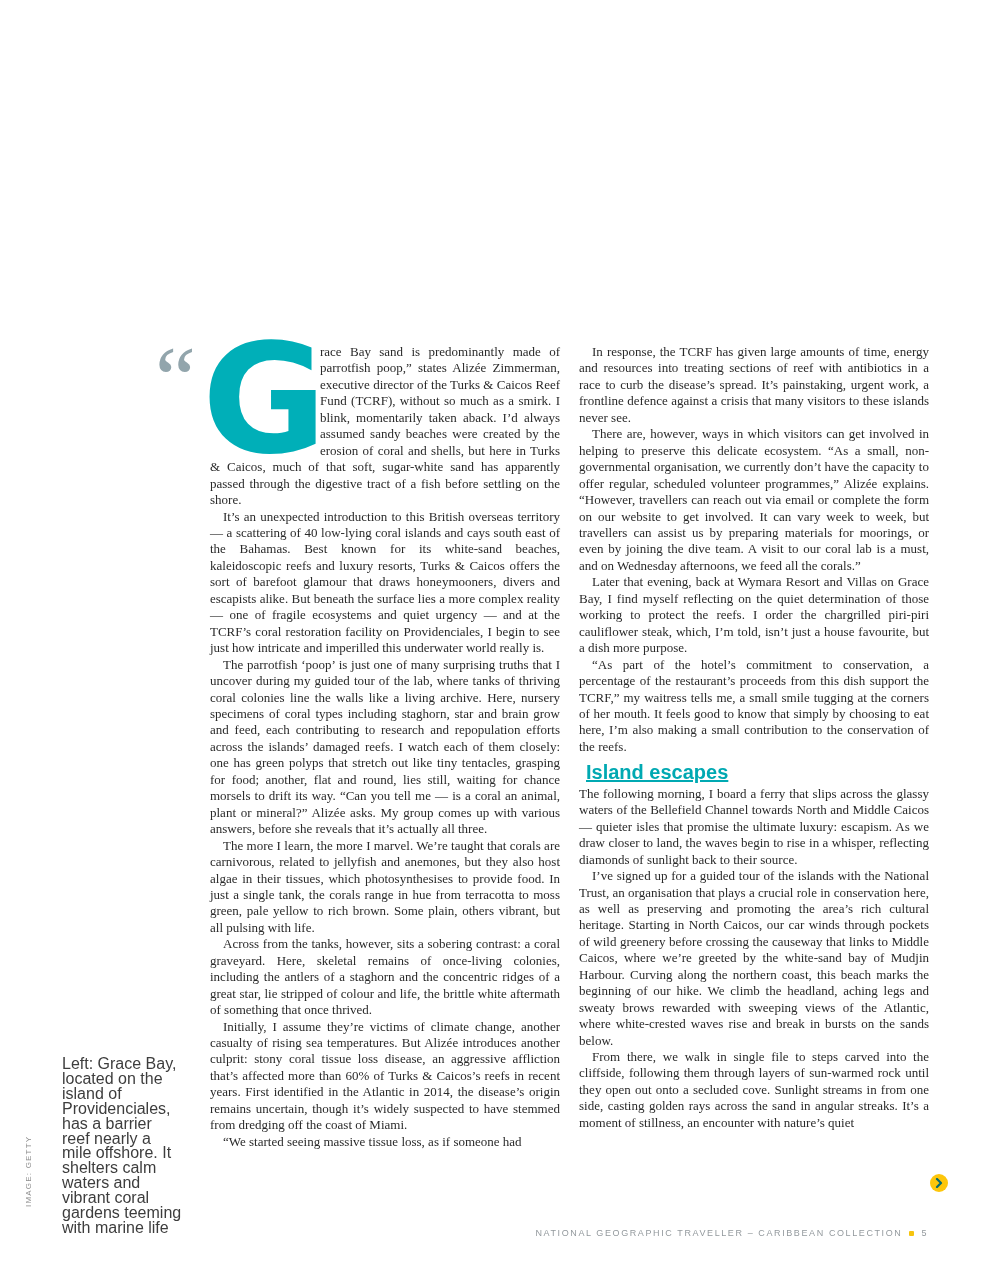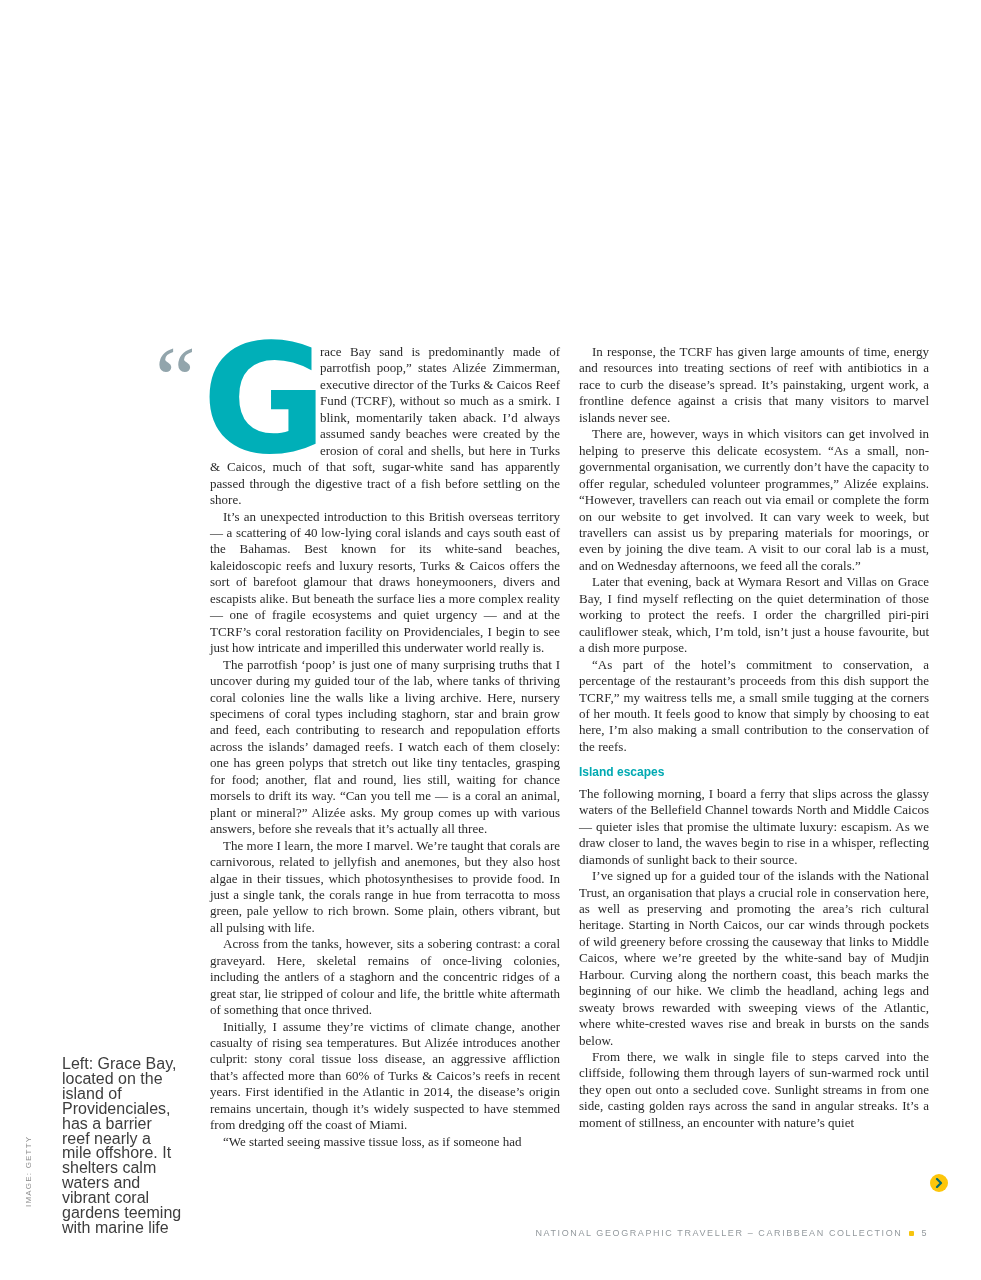--- a/index.html
+++ b/index.html
@@ -49,22 +49,22 @@
     font-size:92px; line-height:60px; color:#92a5ac;
   }
   .dropcap-g {
     position:absolute; left:-8px; top:0;
     font-family:"DejaVu Sans", sans-serif; font-weight:bold;
     font-size:152px; line-height:112px; color:#00afb8;
   }
 
   .subhead {
     font-family:"Liberation Sans", sans-serif;
-    font-weight:bold; font-size:12px; color:#00a9b2;
-    margin:9px 0 5px; text-align:left; text-indent:0;
+    font-weight:bold; font-size:20px; color:#00a9b2;
+    margin:9px 7px 5px; text-align:left; text-indent:0;text-decoration:underline;
   }
 
   .footer {
     position:absolute; right:53px; top:1228px;
     display:flex; align-items:center; gap:7px;
     font-family:"Liberation Sans", sans-serif;
     font-size:9px; letter-spacing:1.6px; color:#93999d;
     white-space:nowrap;
   }
   .footer-sep {
@@ -99,21 +99,21 @@
       <p>race Bay sand is predominantly made of parrotfish poop,” states Alizée Zimmerman, executive director of the Turks &amp; Caicos Reef Fund (TCRF), without so much as a smirk. I blink, momentarily taken aback. I’d always assumed sandy beaches were created by the erosion of coral and shells, but here in Turks &amp; Caicos, much of that soft, sugar-white sand has apparently passed through the digestive tract of a fish before settling on the shore.</p>
       <p class="indent">It’s an unexpected introduction to this British overseas territory — a scattering of 40 low-lying coral islands and cays south east of the Bahamas. Best known for its white-sand beaches, kaleidoscopic reefs and luxury resorts, Turks &amp; Caicos offers the sort of barefoot glamour that draws honeymooners, divers and escapists alike. But beneath the surface lies a more complex reality — one of fragile ecosystems and quiet urgency — and at the TCRF’s coral restoration facility on Providenciales, I begin to see just how intricate and imperilled this underwater world really is.</p>
       <p class="indent">The parrotfish ‘poop’ is just one of many surprising truths that I uncover during my guided tour of the lab, where tanks of thriving coral colonies line the walls like a living archive. Here, nursery specimens of coral types including staghorn, star and brain grow and feed, each contributing to research and repopulation efforts across the islands’ damaged reefs. I watch each of them closely: one has green polyps that stretch out like tiny tentacles, grasping for food; another, flat and round, lies still, waiting for chance morsels to drift its way. “Can you tell me — is a coral an animal, plant or mineral?” Alizée asks. My group comes up with various answers, before she reveals that it’s actually all three.</p>
       <p class="indent">The more I learn, the more I marvel. We’re taught that corals are carnivorous, related to jellyfish and anemones, but they also host algae in their tissues, which photosynthesises to provide food. In just a single tank, the corals range in hue from terracotta to moss green, pale yellow to rich brown. Some plain, others vibrant, but all pulsing with life.</p>
       <p class="indent">Across from the tanks, however, sits a sobering contrast: a coral graveyard. Here, skeletal remains of once-living colonies, including the antlers of a staghorn and the concentric ridges of a great star, lie stripped of colour and life, the brittle white aftermath of something that once thrived.</p>
       <p class="indent">Initially, I assume they’re victims of climate change, another casualty of rising sea temperatures. But Alizée introduces another culprit: stony coral tissue loss disease, an aggressive affliction that’s affected more than 60% of Turks &amp; Caicos’s reefs in recent years. First identified in the Atlantic in 2014, the disease’s origin remains uncertain, though it’s widely suspected to have stemmed from dredging off the coast of Miami.</p>
       <p class="indent">“We started seeing massive tissue loss, as if someone had</p>
     </div>
 
     <div class="col">
-      <p class="indent">In response, the TCRF has given large amounts of time, energy and resources into treating sections of reef with antibiotics in a race to curb the disease’s spread. It’s painstaking, urgent work, a frontline defence against a crisis that many visitors to marvel islands never see.</p>
+      <p class="indent">In response, the TCRF has given large amounts of time, energy and resources into treating sections of reef with antibiotics in a race to curb the disease’s spread. It’s painstaking, urgent work, a frontline defence against a crisis that many visitors to these islands never see.</p>
       <p class="indent">There are, however, ways in which visitors can get involved in helping to preserve this delicate ecosystem. “As a small, non-governmental organisation, we currently don’t have the capacity to offer regular, scheduled volunteer programmes,” Alizée explains. “However, travellers can reach out via email or complete the form on our website to get involved. It can vary week to week, but travellers can assist us by preparing materials for moorings, or even by joining the dive team. A visit to our coral lab is a must, and on Wednesday afternoons, we feed all the corals.”</p>
       <p class="indent">Later that evening, back at Wymara Resort and Villas on Grace Bay, I find myself reflecting on the quiet determination of those working to protect the reefs. I order the chargrilled piri-piri cauliflower steak, which, I’m told, isn’t just a house favourite, but a dish more purpose.</p>
       <p class="indent">“As part of the hotel’s commitment to conservation, a percentage of the restaurant’s proceeds from this dish support the TCRF,” my waitress tells me, a small smile tugging at the corners of her mouth. It feels good to know that simply by choosing to eat here, I’m also making a small contribution to the conservation of the reefs.</p>
       <h2 class="subhead">Island escapes</h2>
       <p>The following morning, I board a ferry that slips across the glassy waters of the Bellefield Channel towards North and Middle Caicos — quieter isles that promise the ultimate luxury: escapism. As we draw closer to land, the waves begin to rise in a whisper, reflecting diamonds of sunlight back to their source.</p>
       <p class="indent">I’ve signed up for a guided tour of the islands with the National Trust, an organisation that plays a crucial role in conservation here, as well as preserving and promoting the area’s rich cultural heritage. Starting in North Caicos, our car winds through pockets of wild greenery before crossing the causeway that links to Middle Caicos, where we’re greeted by the white-sand bay of Mudjin Harbour. Curving along the northern coast, this beach marks the beginning of our hike. We climb the headland, aching legs and sweaty brows rewarded with sweeping views of the Atlantic, where white-crested waves rise and break in bursts on the sands below.</p>
       <p class="indent">From there, we walk in single file to steps carved into the cliffside, following them through layers of sun-warmed rock until they open out onto a secluded cove. Sunlight streams in from one side, casting golden rays across the sand in angular streaks. It’s a moment of stillness, an encounter with nature’s quiet</p>
     </div>
 
   </div>

